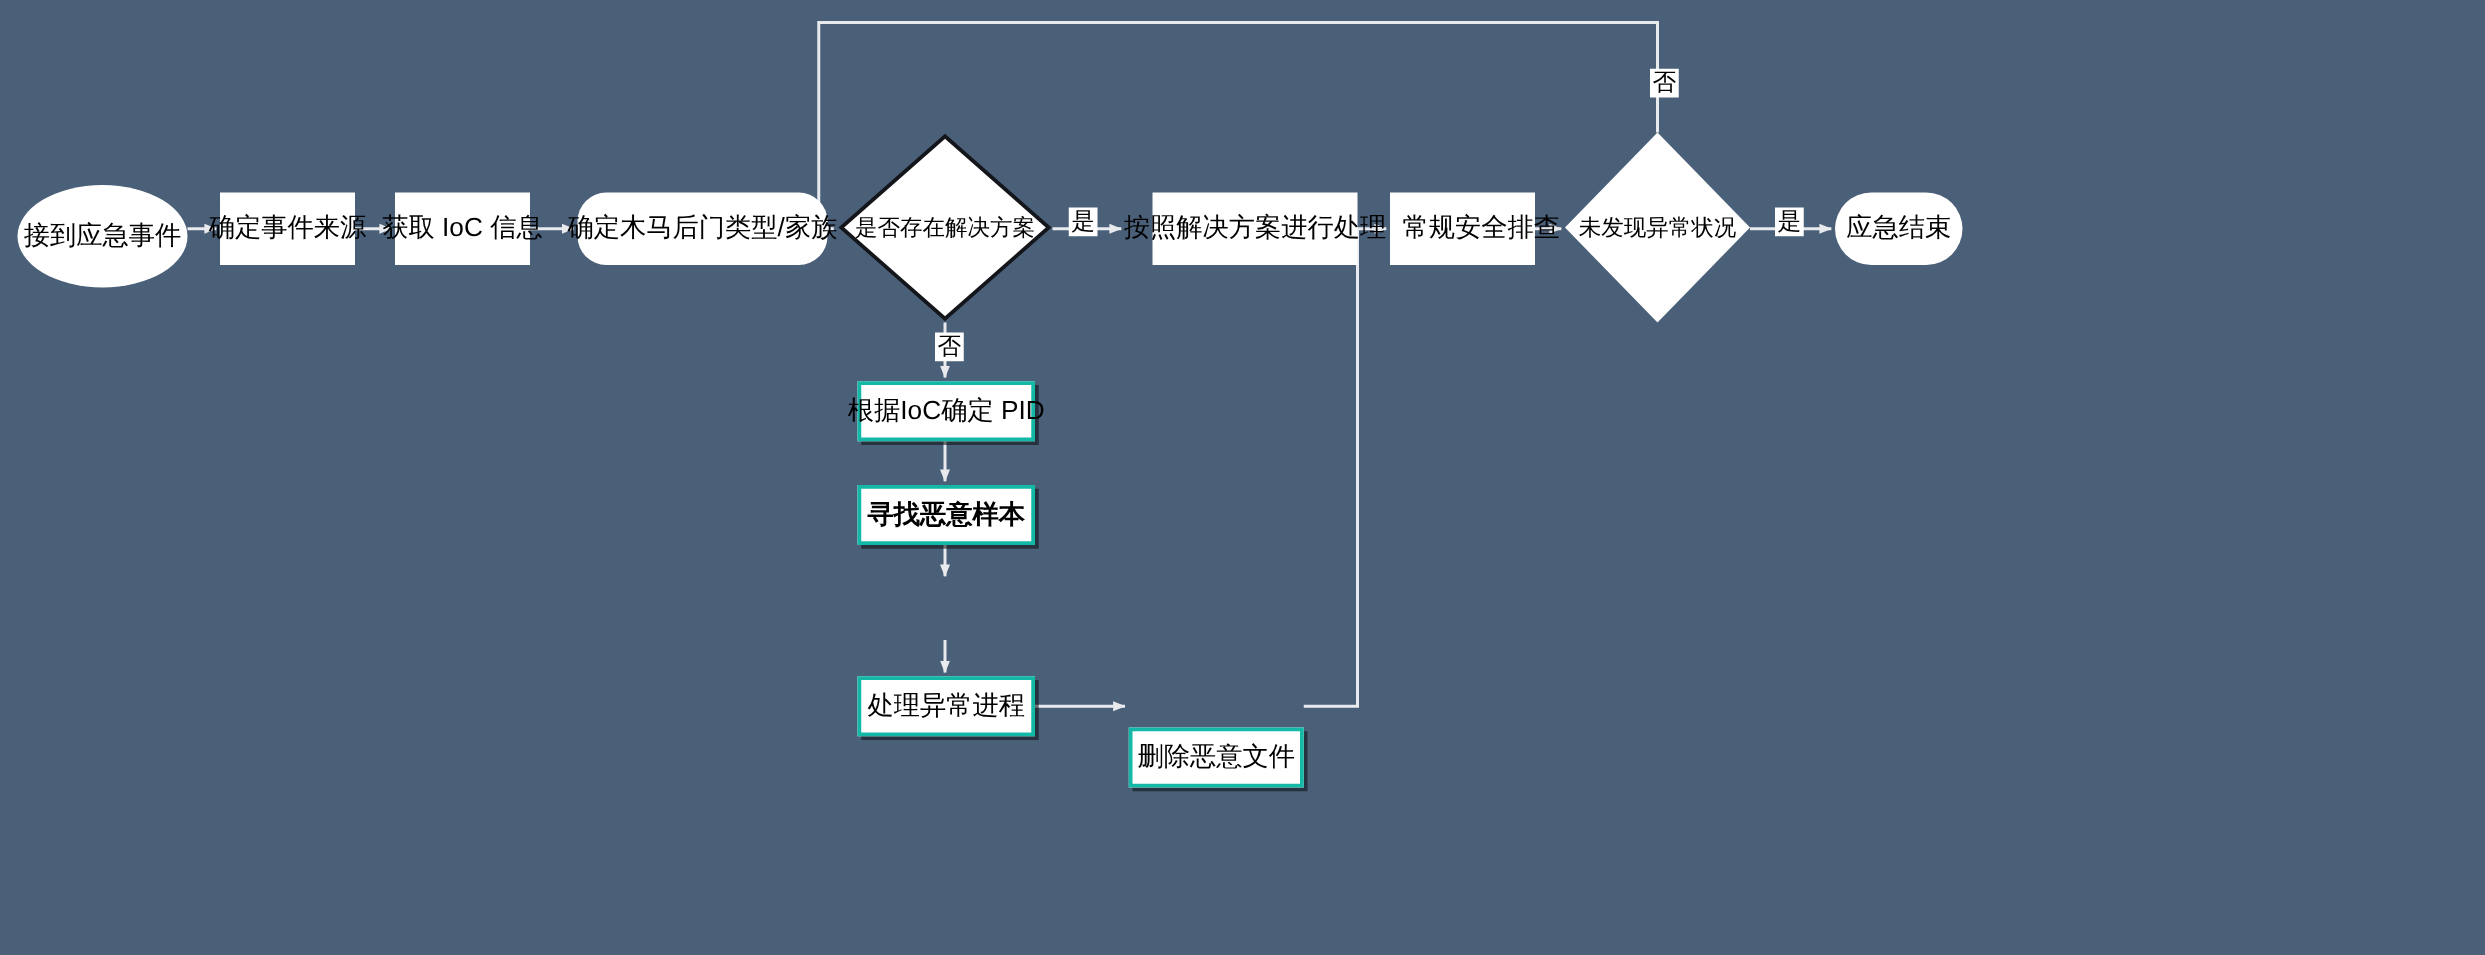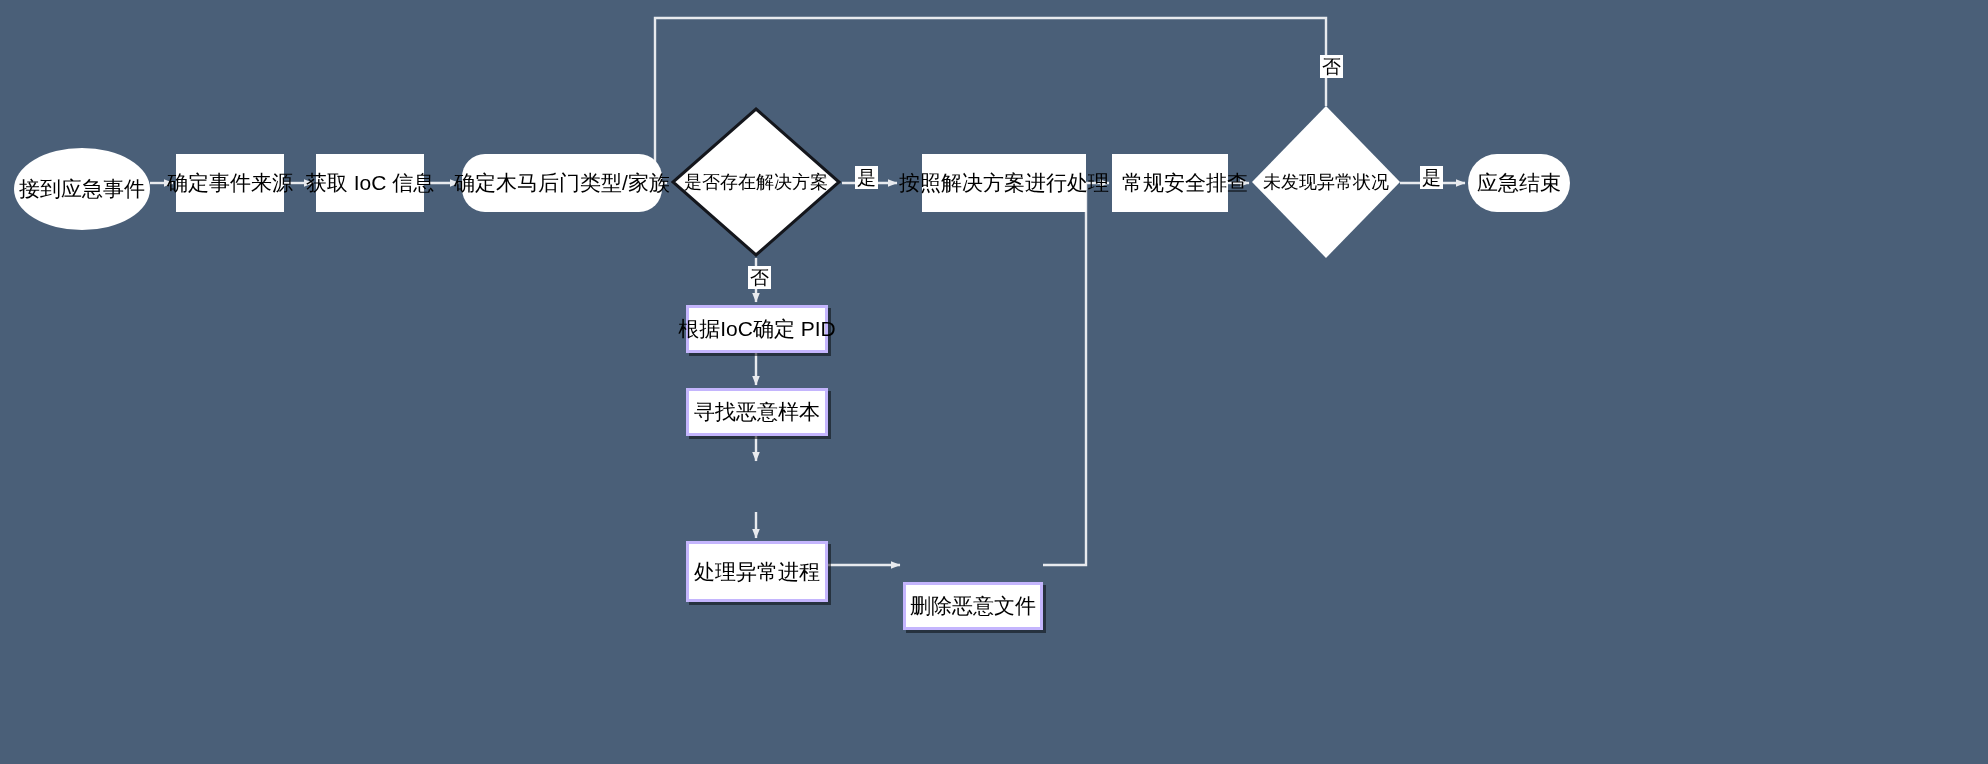--- a/index.html
+++ b/index.html
@@ -37,21 +37,21 @@
     font-size: 21px;
     line-height: 1.2;
     text-align: center;
     white-space: nowrap;
     z-index: 3;
   }
   .node.rect-plain {
     border: none;
   }
   .node.rect-bordered {
-    border: 3px solid #c4b5fd;
+    border: 3px solid #14b8a6;
     box-shadow: 3px 3px 0 rgba(10,12,16,0.55);
   }
   .node.ellipse {
     border-radius: 50%;
   }
   .node.stadium {
     border-radius: 36px;
   }
   .diamond-wrap {
     position: absolute;
@@ -168,26 +168,26 @@
   </div>
 
   <div class="node stadium" style="left:1468px; top:154px; width:102px; height:58px;">
     <span>应急结束</span>
   </div>
 
   <div class="node rect-bordered" style="left:686px; top:305px; width:142px; height:48px;">
     <span>根据IoC确定 PID</span>
   </div>
 
-  <div class="node rect-bordered" style="left:686px; top:388px; width:142px; height:48px;">
+  <div class="node rect-bordered" style="left:686px; top:388px; width:142px; height:48px;font-weight:bold;">
     <span>寻找恶意样本</span>
   </div>
 
 
-  <div class="node rect-bordered" style="left:686px; top:541px; width:142px; height:61px;">
+  <div class="node rect-bordered" style="left:686px; top:541px; width:142px; height:48px;">
     <span>处理异常进程</span>
   </div>
 
   <div class="node rect-bordered" style="left:903px; top:541px; width:140px; height:48px;margin-top:41px;">
     <span>删除恶意文件</span>
   </div>
 
   <div class="edge-label" style="left:855px; top:166px;">
     <span>是</span>
   </div>

